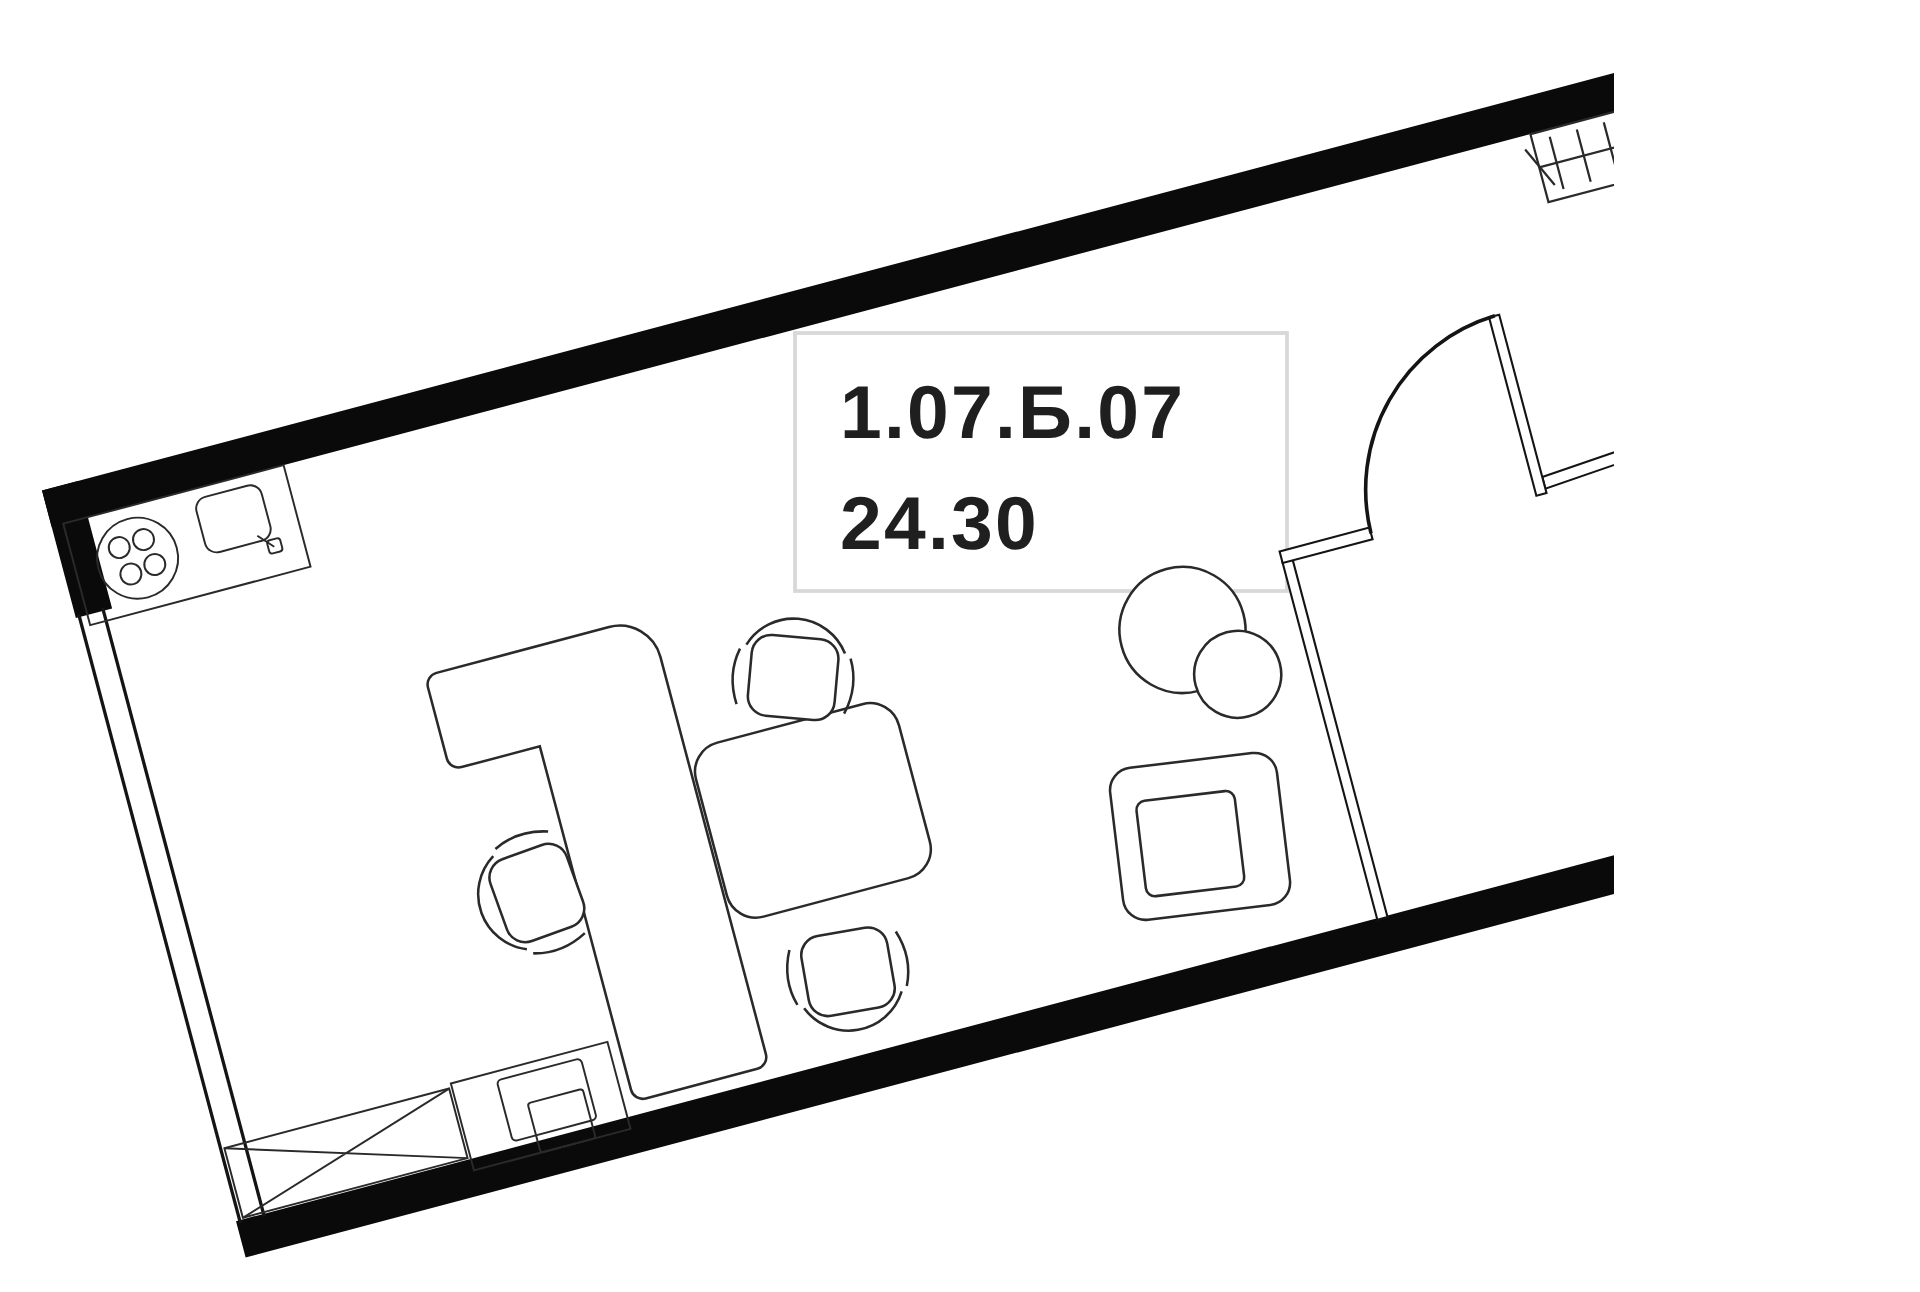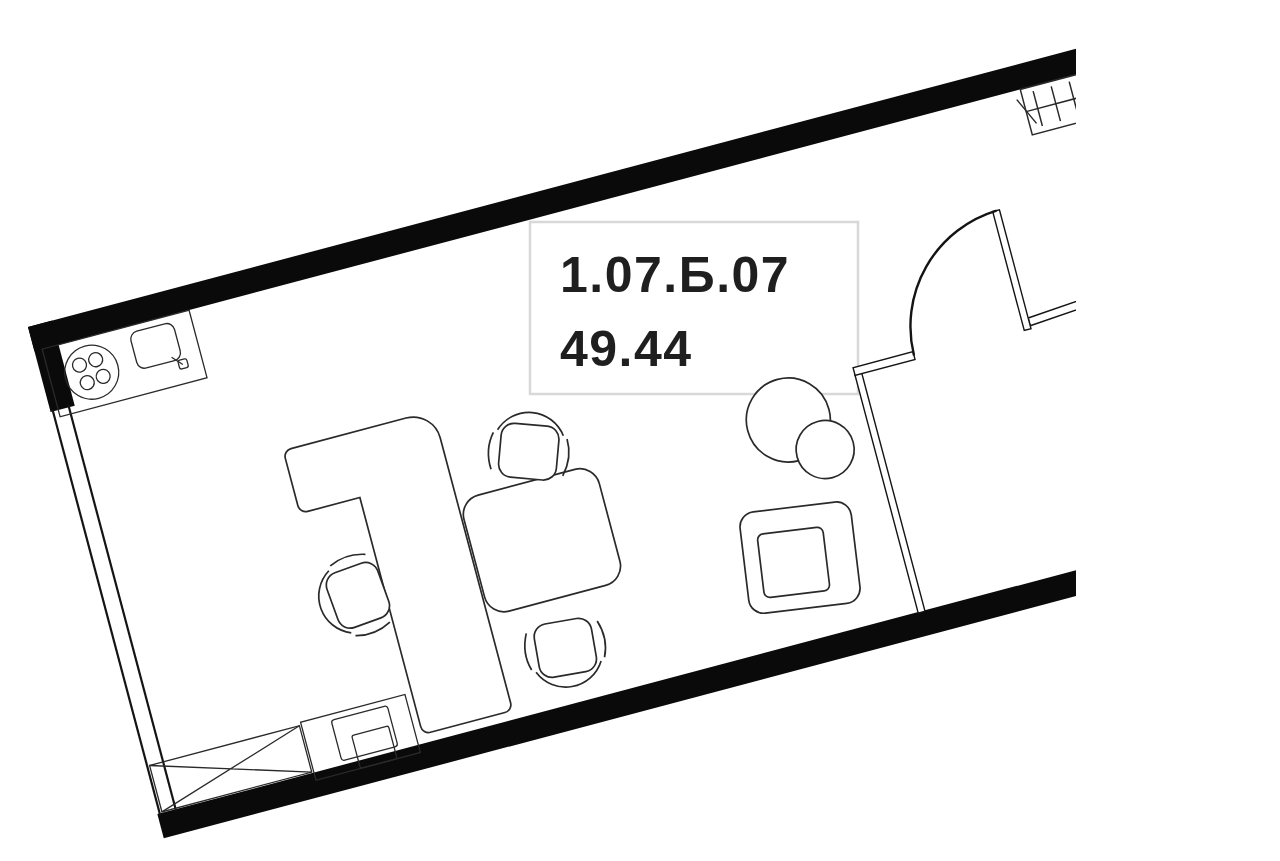--- a/index.html
+++ b/index.html
@@ -133,15 +133,15 @@
       <g>
         <rect class="furnThin" x="192" y="458" width="58" height="42" rx="3"></rect>
         <rect class="furnThin" x="208" y="478" width="38" height="34" rx="2"></rect>
       </g>
     </g>
   </g>
 </svg>
 
 <div class="unit-label">
   <div>1.07.Б.07</div>
-  <div>49.44</div>
+  <div>24.30</div>
 </div>
 </div>
 
 </body></html>

